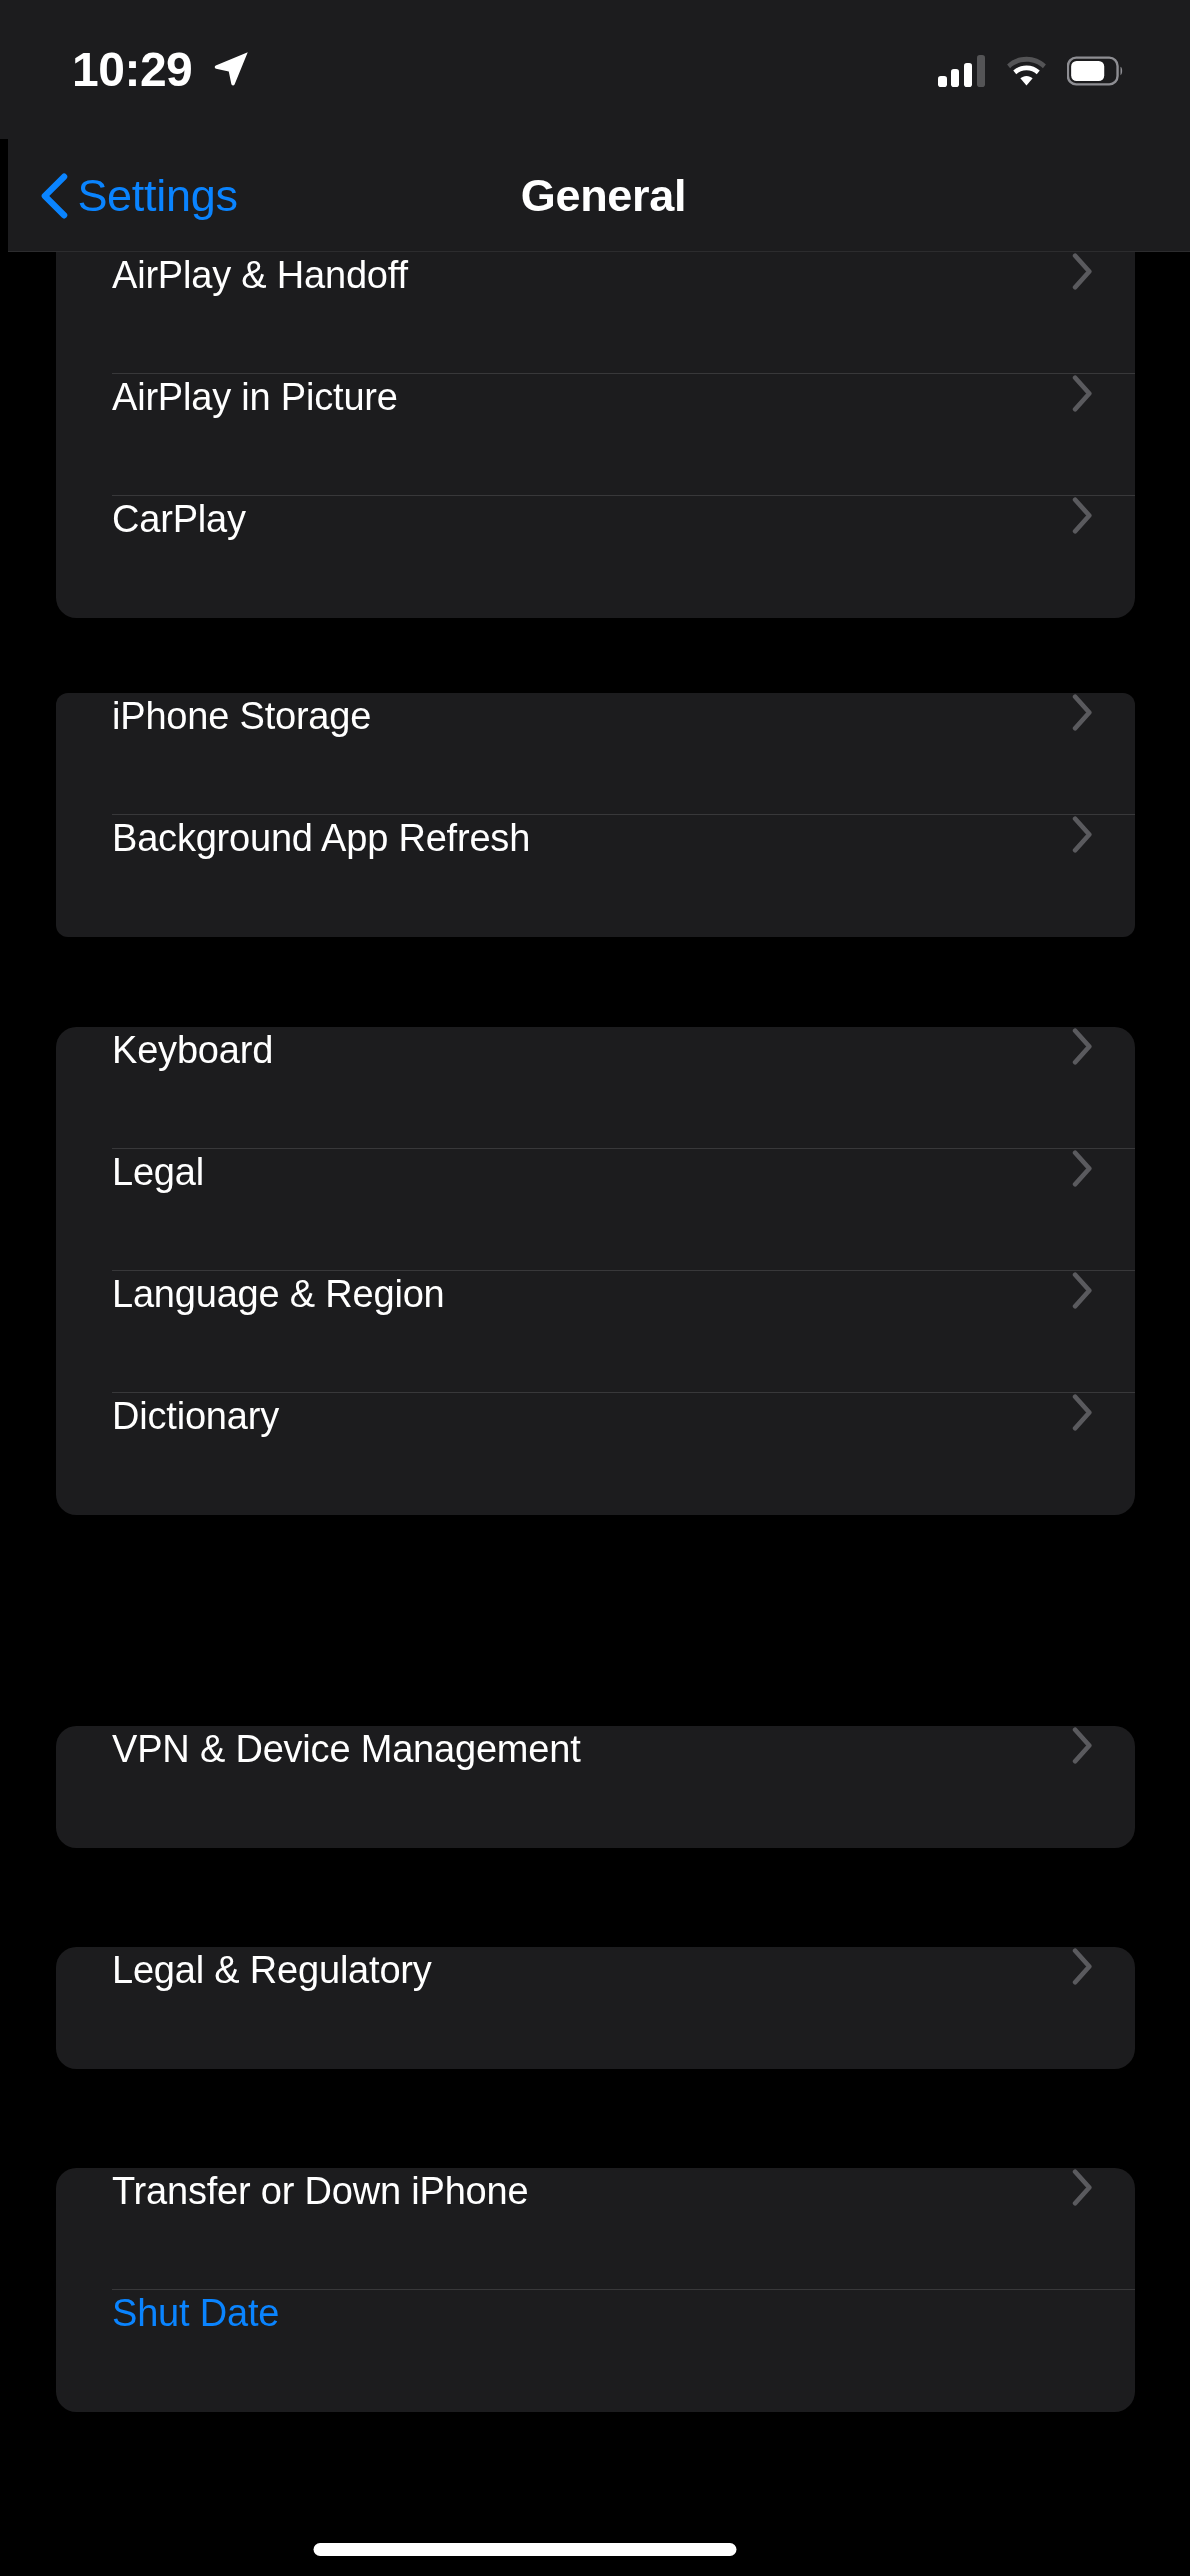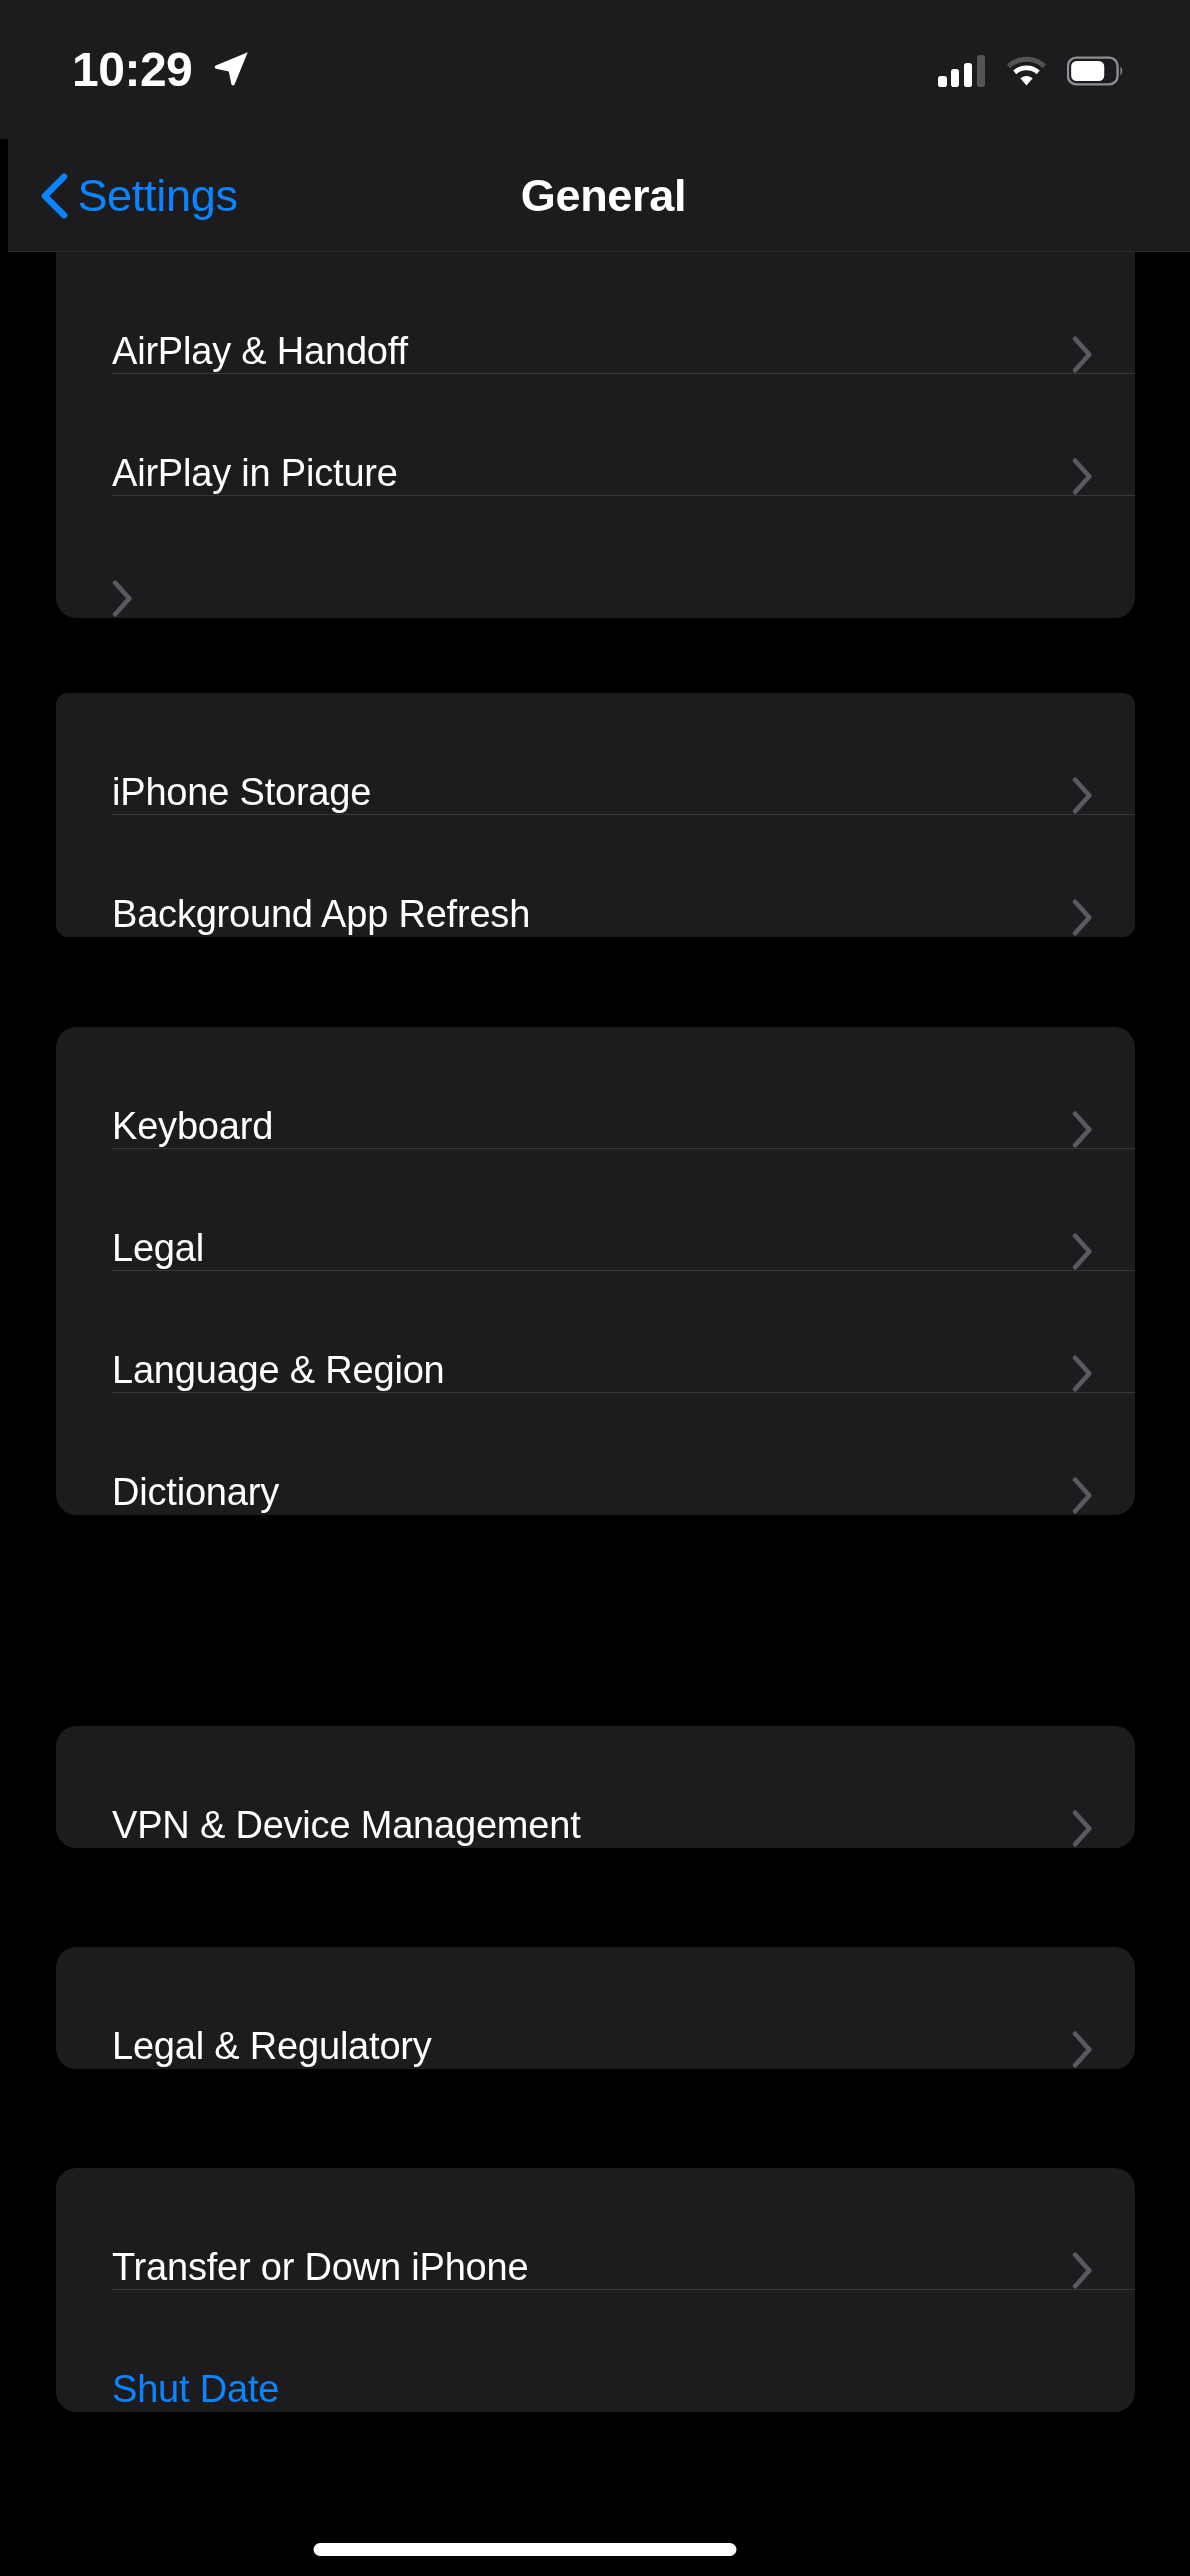--- a/index.html
+++ b/index.html
@@ -147,21 +147,21 @@
   }
   .group.clipped-top {
     border-top-left-radius:0;
     border-top-right-radius:0;
   }
 
   .row {
     position:relative;
     height:122px;
     display:flex;
-    align-items:flex-end;
+    align-items:flex-start;
     padding:0 0 0 56px;
     cursor:pointer;
   }
 
   .row-label {
     font-size:38px;
     color:#ffffff;
     letter-spacing:-0.2px;
     line-height:46px;
     flex:1;
@@ -256,20 +256,21 @@
           <div class="separator"></div>
         </div>
         <div class="row">
           <span class="row-label">AirPlay in Picture</span>
           <svg class="row-chevron-icon" viewBox="0 0 14 24">
             <path d="M2 2 11 12 2 22" fill="none" stroke="#5a5a5e" stroke-width="3" stroke-linecap="round" stroke-linejoin="round"></path>
           </svg>
           <div class="separator"></div>
         </div>
         <div class="row">
+          <span class="row-label">CarPlay</span>
           <svg class="row-chevron-icon" viewBox="0 0 14 24">
             <path d="M2 2 11 12 2 22" fill="none" stroke="#5a5a5e" stroke-width="3" stroke-linecap="round" stroke-linejoin="round"></path>
           </svg>
         </div>
       </div>
       <div class="group" style="top: 441px; border-radius: 12px;">
         <div class="row">
           <span class="row-label">iPhone Storage</span>
           <svg class="row-chevron-icon" viewBox="0 0 14 24">
             <path d="M2 2 11 12 2 22" fill="none" stroke="#5a5a5e" stroke-width="3" stroke-linecap="round" stroke-linejoin="round"></path>

